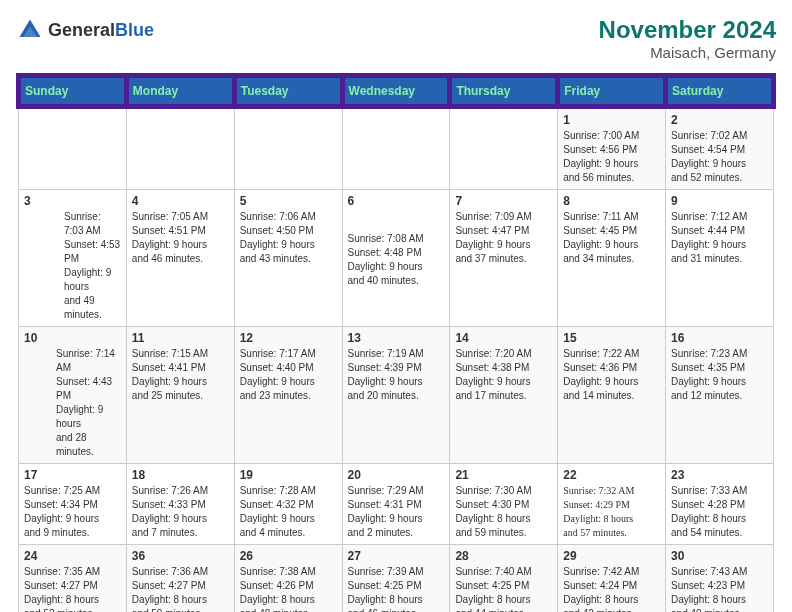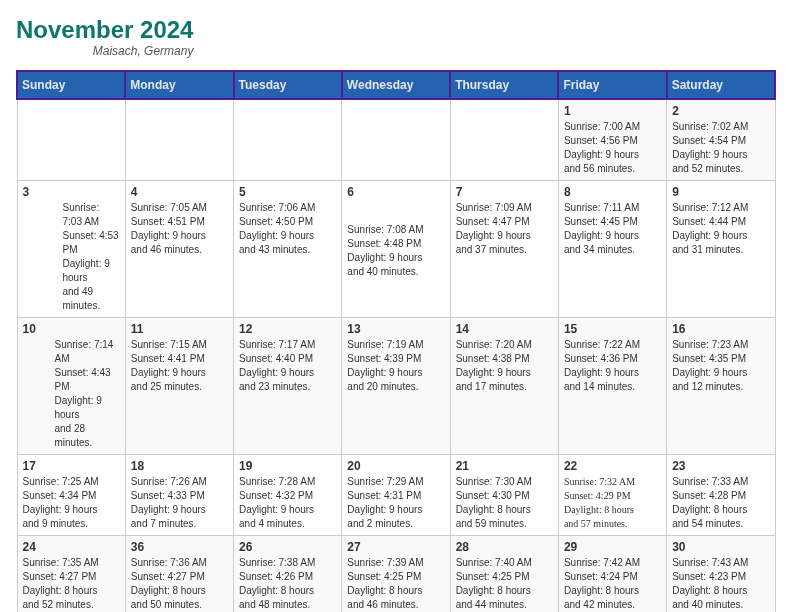--- a/index.html
+++ b/index.html
@@ -27,37 +27,36 @@
     }
     .title-block {
       text-align: right;
     }
     .month-title {
       font-size: 24px;
       font-weight: bold;
       color: #0f766e;
     }
     .location-subtitle {
-      font-size: 12px;
+      font-size: 15px;
       color: #555;
-      font-style: italic;
     }
     table {
       width: 100%;
       border-collapse: collapse;
       table-layout: fixed;
     }
     thead tr th {
       background-color: #2563b0;
-      color: #e5e5e5;
+      color: #86efac;
       font-size: 12px;
       font-weight: bold;
       padding: 6px 4px;
       text-align: left;
-      border: 2px solid #4c1d95;
+      border: 5px solid #4c1d95;
     }
     tbody tr td {
       border: 1px solid #ccc;
       vertical-align: top;
       padding: 4px 5px;
       font-size: 10.5px;
       color: #333;
       height: 80px;
       background: #fff;
     }
@@ -76,20 +75,29 @@
       color: #333;
     }
     td.empty {
       background: #fff !important;
     }
   </style>
 </head>
 <body>
 
 <div class="header">
+  <div class="logo">
+    <svg class="logo-icon" viewBox="0 0 40 40" xmlns="http://www.w3.org/2000/svg">
+      <polygon points="20,5 35,30 5,30" fill="#2563b0"></polygon>
+      <polygon points="20,15 30,30 10,30" fill="#5b9bd5" opacity="0.6"></polygon>
+    </svg>
+    <div>
+      <span style="font-size:18px;font-weight:bold;color:#333;">General</span><span style="font-size:18px;font-weight:bold;color:#2563b0;">Blue</span>
+    </div>
+  </div>
   <div class="title-block">
     <div class="month-title">November 2024</div>
     <div class="location-subtitle">Maisach, Germany</div>
   </div>
 </div>
 
 <table>
   <thead>
     <tr>
     <th>Sunday</th>

